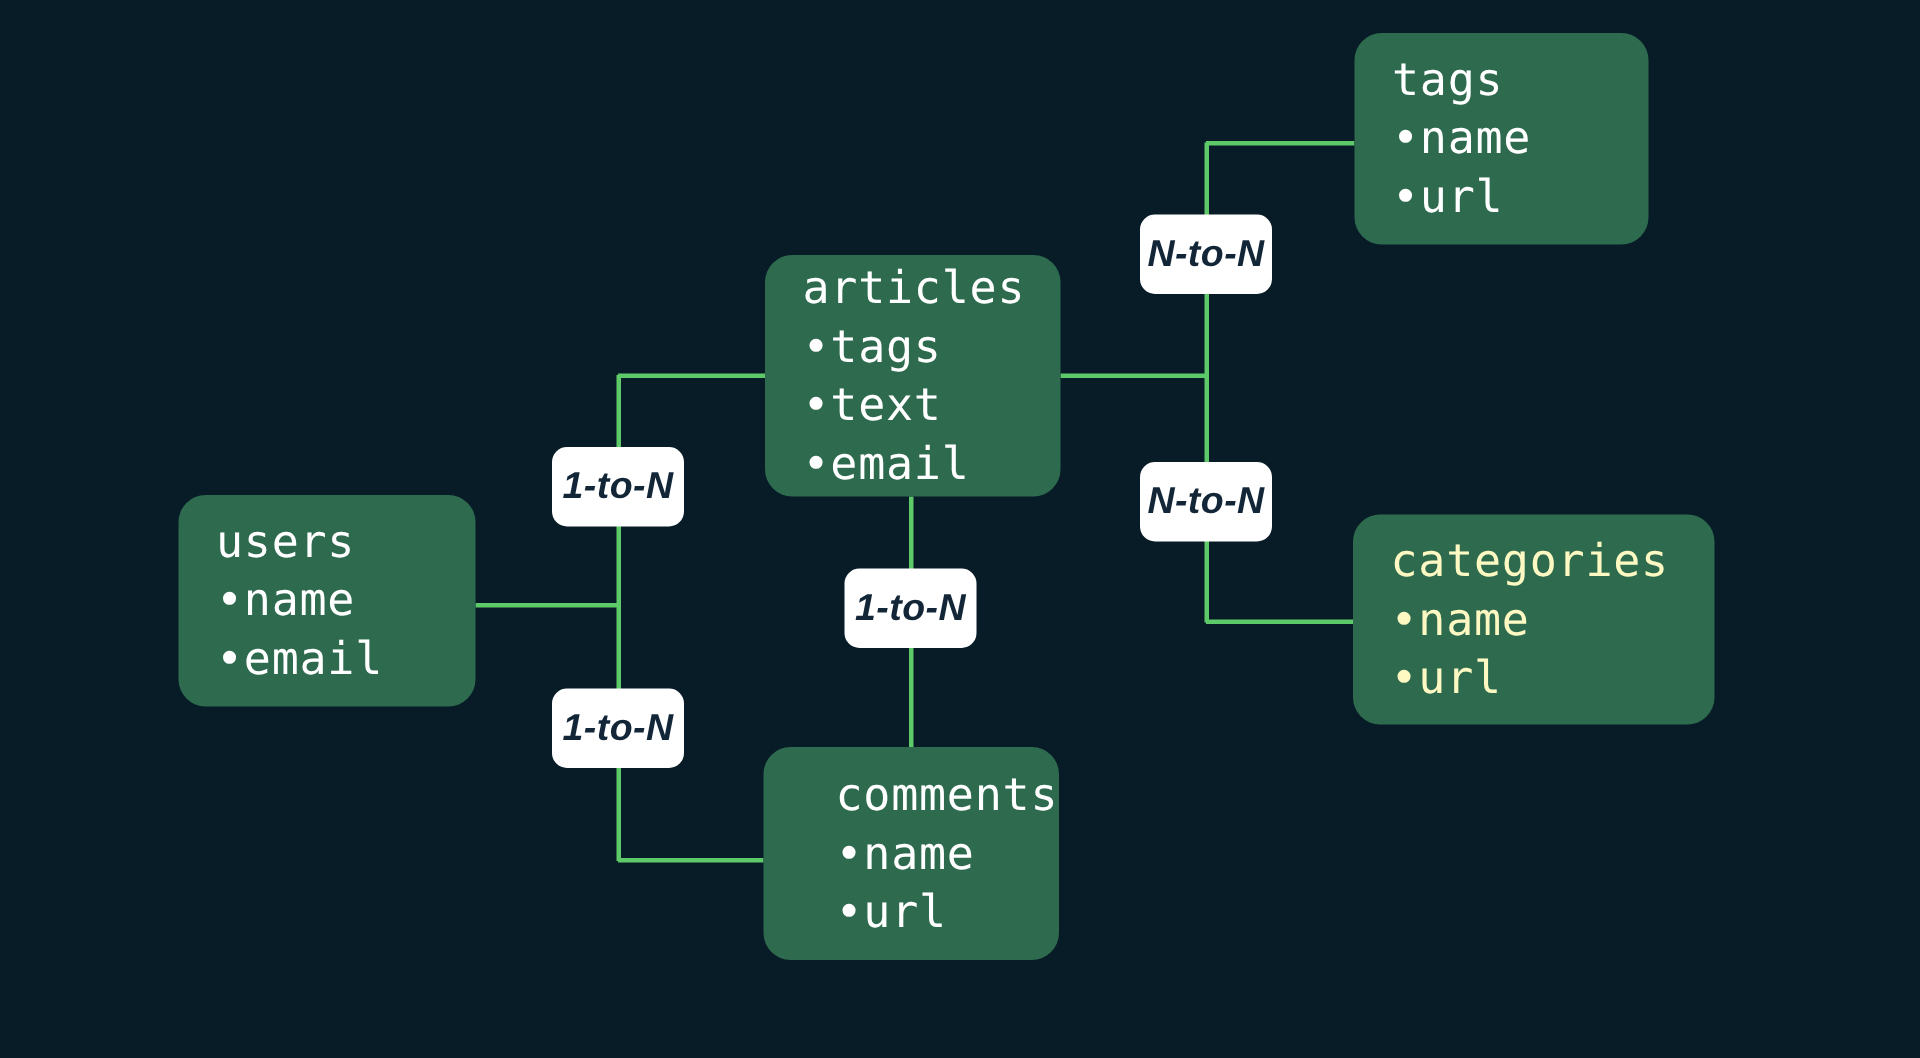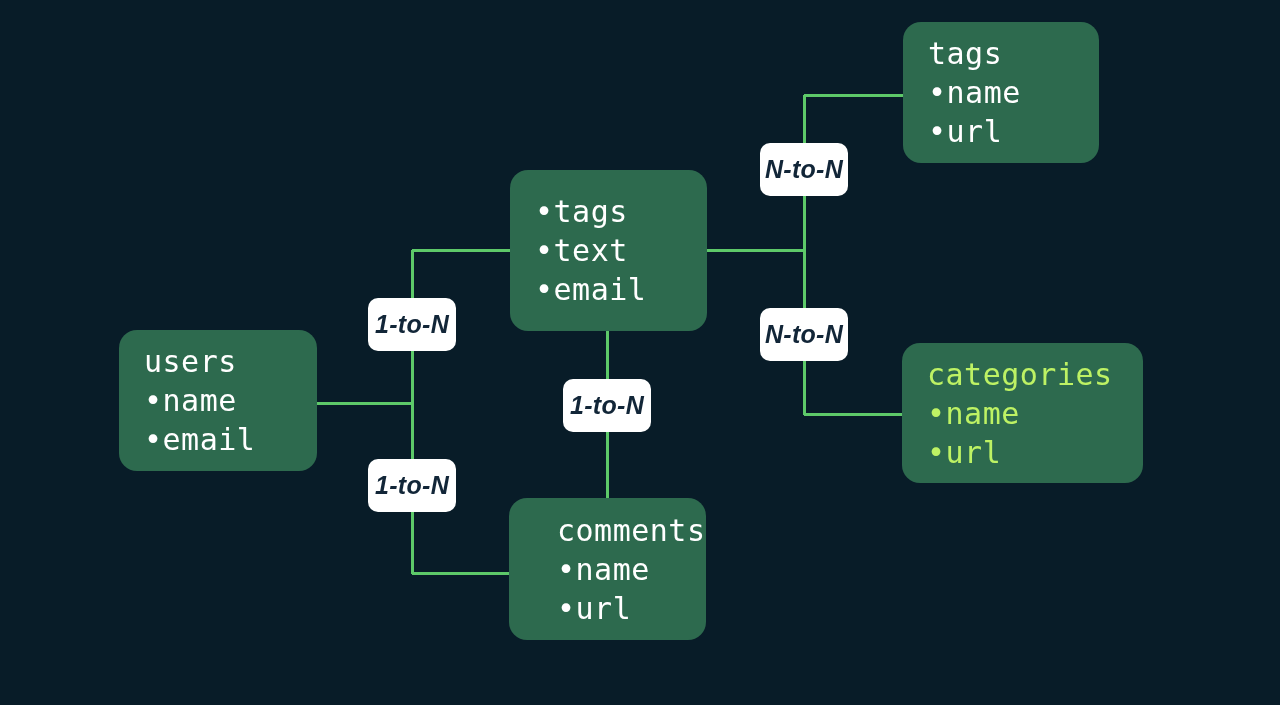--- a/index.html
+++ b/index.html
@@ -61,30 +61,31 @@
     <div class="connector" style="background: rgb(93, 201, 105); left: 707px; top: 249px; width: 97px; height: 3px;"></div>
     <div class="connector" style="background: rgb(93, 201, 105); left: 803px; top: 95px; width: 3px; height: 320px;"></div>
     <div class="connector" style="background: rgb(93, 201, 105); left: 804px; top: 94px; width: 99px; height: 3px;"></div>
     <div class="connector" style="background: rgb(93, 201, 105); left: 804px; top: 413px; width: 98px; height: 3px;"></div>
     <div class="entity" style="left: 903px; top: 22px; width: 196px; height: 141px; background: rgb(45, 106, 78); color: rgb(255, 255, 255);">
       <div class="entity-title">tags</div>
       <div class="entity-attr"><span>•</span><span>name</span></div>
       <div class="entity-attr"><span>•</span><span>url</span></div>
     </div>
     <div class="entity" style="left: 510px; top: 170px; width: 197px; height: 161px; background: rgb(45, 106, 78); color: rgb(255, 255, 255);">
+      <div class="entity-title">articles</div>
       <div class="entity-attr"><span>•</span><span>tags</span></div>
       <div class="entity-attr"><span>•</span><span>text</span></div>
       <div class="entity-attr"><span>•</span><span>email</span></div>
     </div>
     <div class="entity" style="left: 119px; top: 330px; width: 198px; height: 141px; background: rgb(45, 106, 78); color: rgb(255, 255, 255);">
       <div class="entity-title">users</div>
       <div class="entity-attr"><span>•</span><span>name</span></div>
       <div class="entity-attr"><span>•</span><span>email</span></div>
     </div>
-    <div class="entity" style="left: 902px; top: 343px; width: 241px; height: 140px; background: rgb(45, 106, 78); color: #bef264;">
+    <div class="entity" style="left: 902px; top: 343px; width: 241px; height: 140px; background: rgb(45, 106, 78); color: #fef9c3;">
       <div class="entity-title">categories</div>
       <div class="entity-attr"><span>•</span><span>name</span></div>
       <div class="entity-attr"><span>•</span><span>url</span></div>
     </div>
     <div class="entity" style="left: 509px; top: 498px; width: 197px; height: 142px; background: rgb(45, 106, 78); color: rgb(255, 255, 255); padding-left: 48px;">
       <div class="entity-title">comments</div>
       <div class="entity-attr"><span>•</span><span>name</span></div>
       <div class="entity-attr"><span>•</span><span>url</span></div>
     </div>
     <div class="rel-label" style="left: 368px; top: 298px; background: rgb(255, 255, 255); color: rgb(18, 38, 56);">1-to-N</div>

